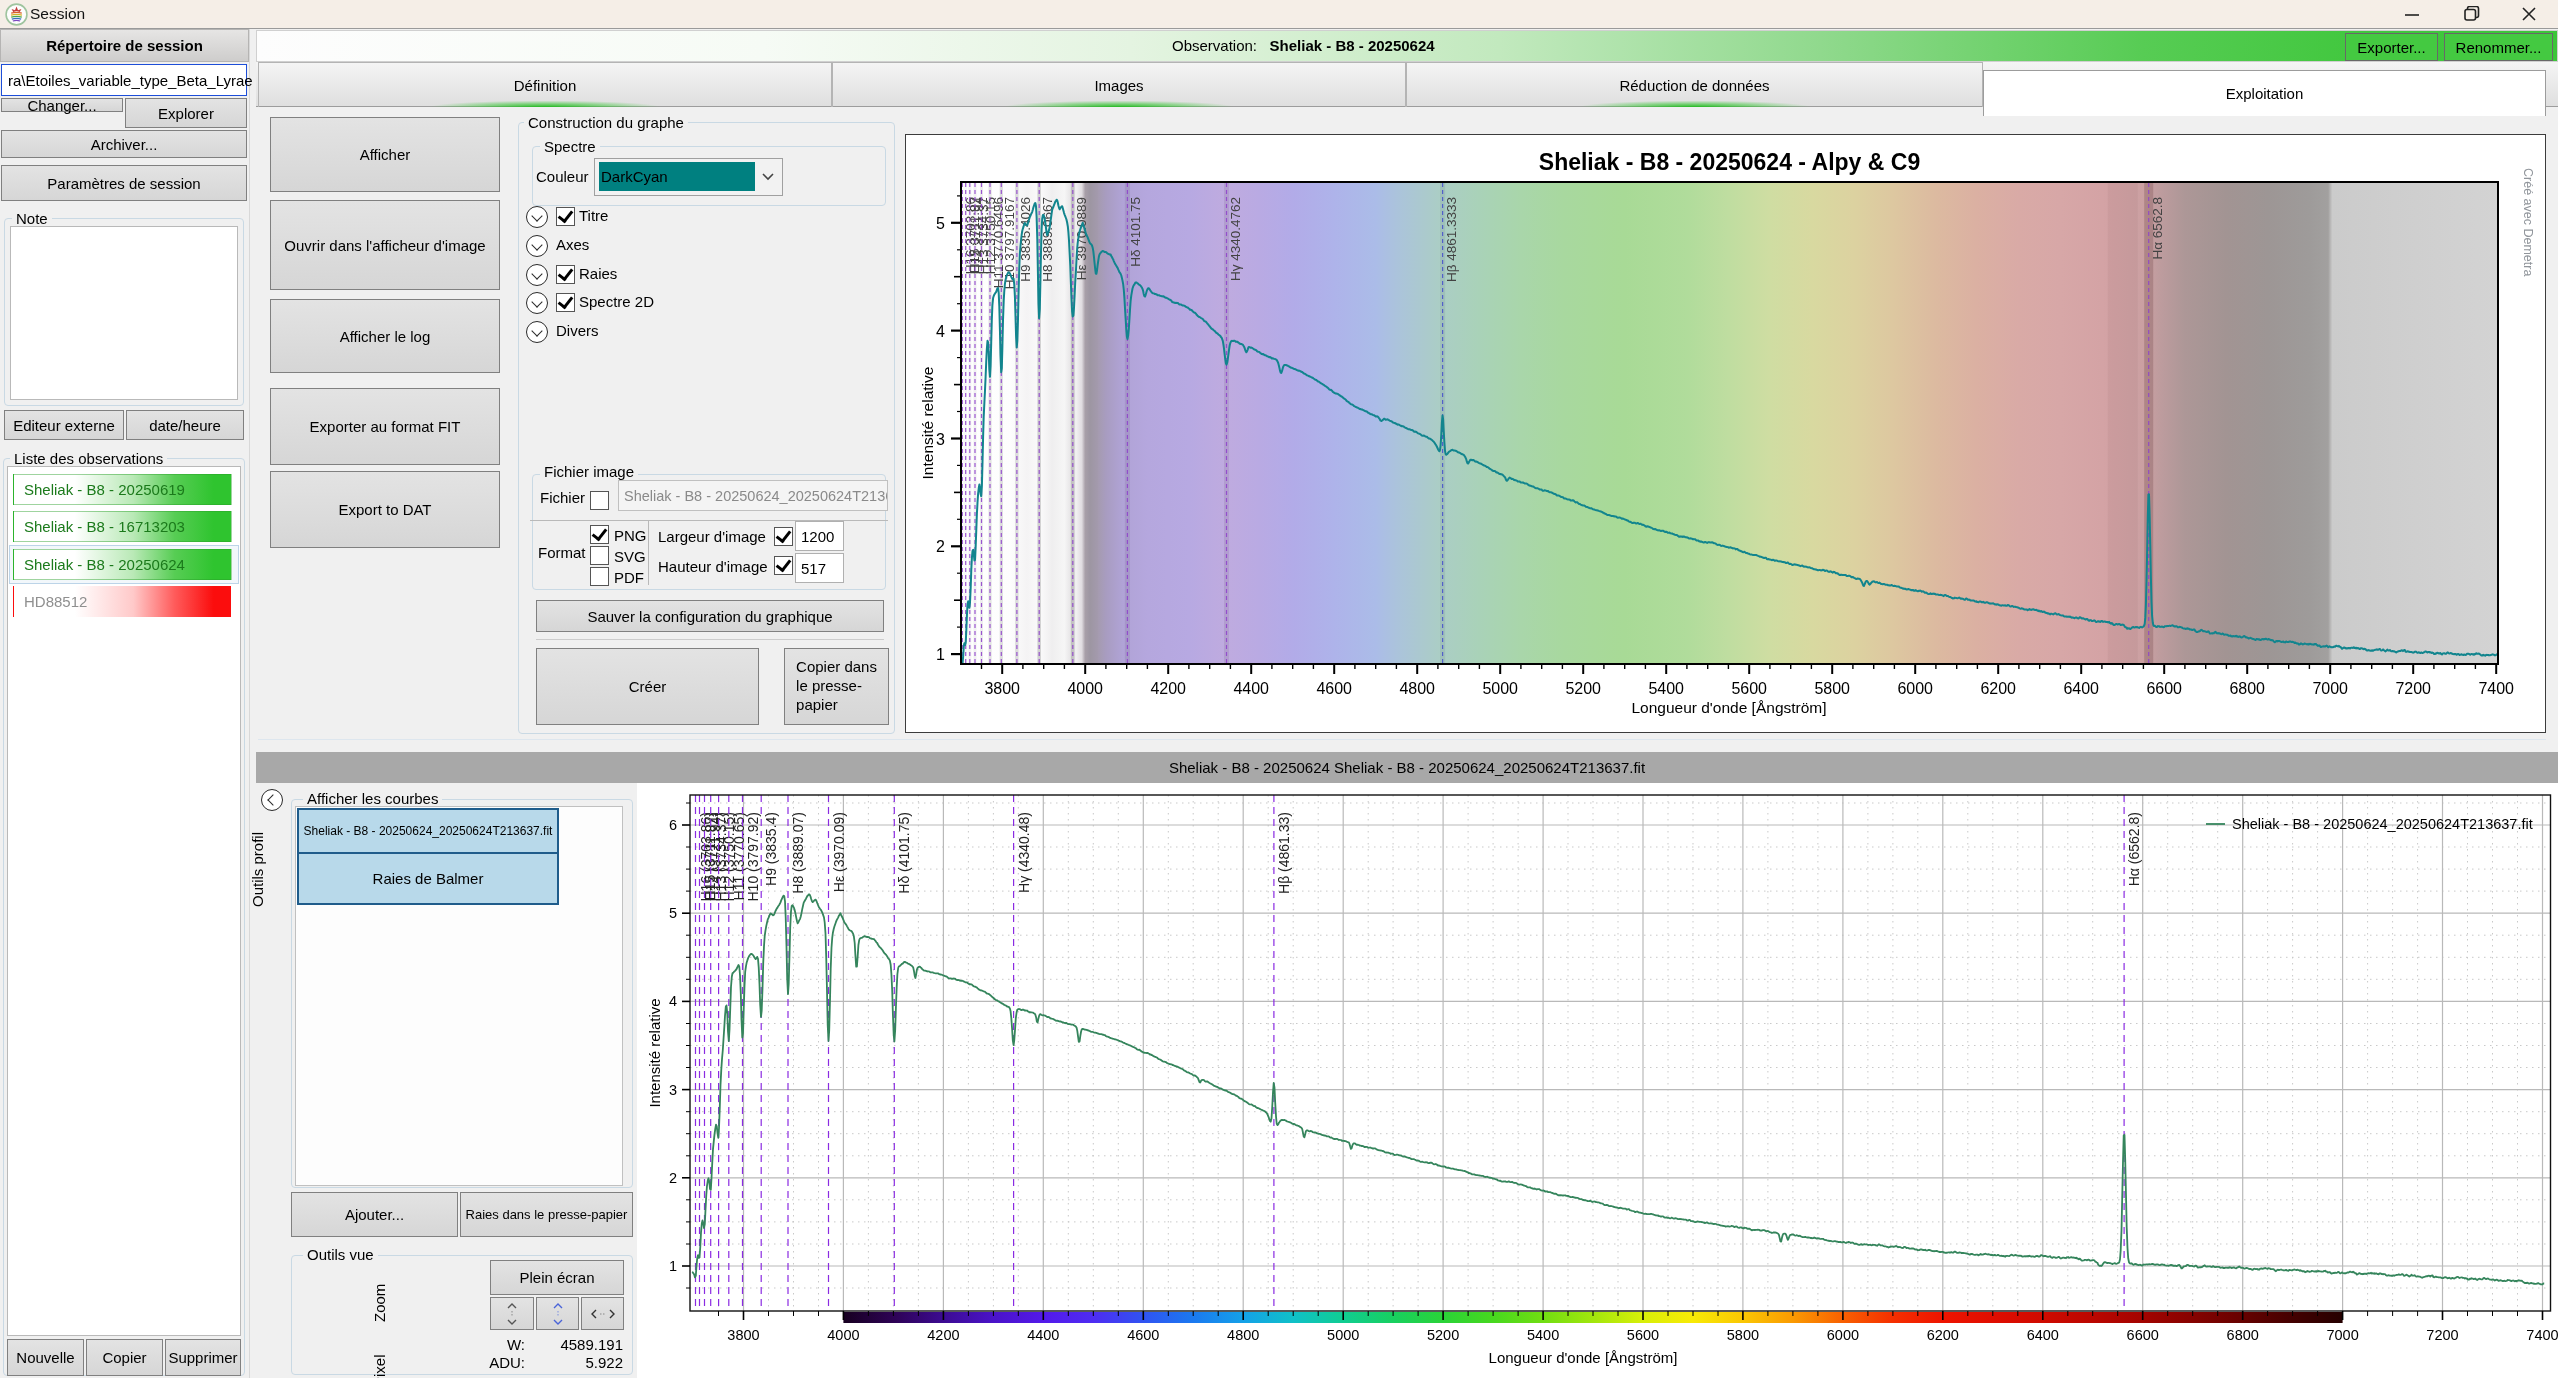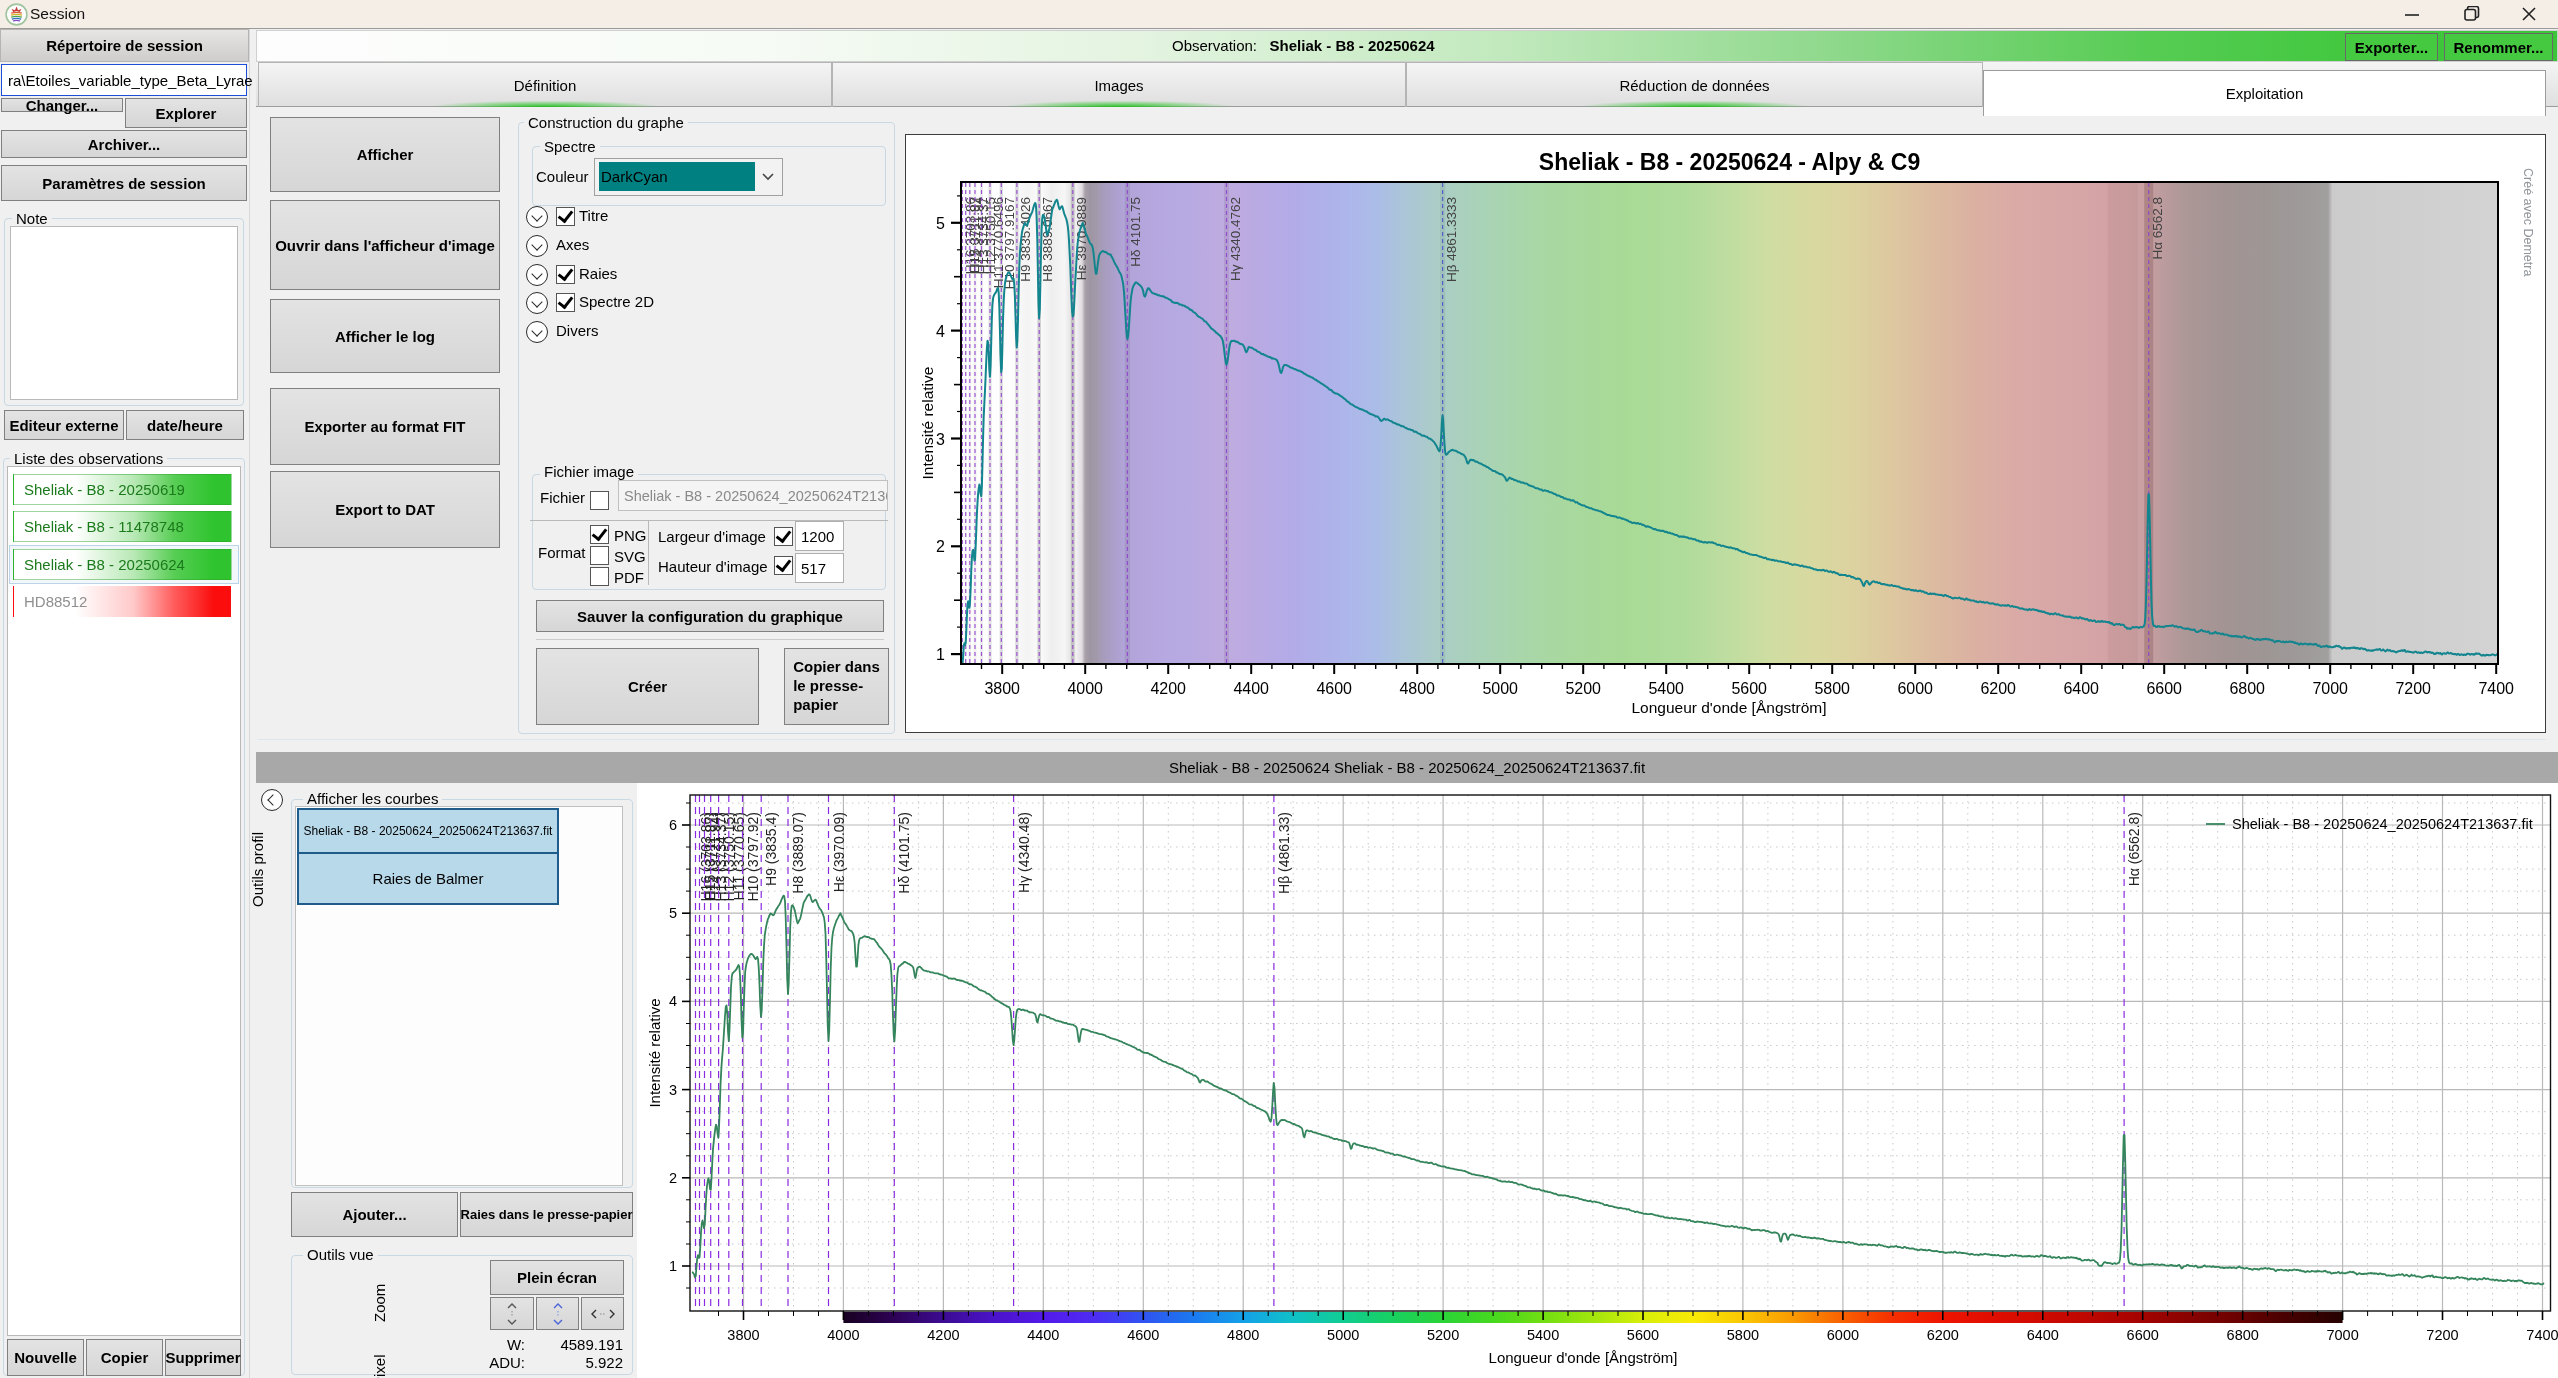--- a/index.html
+++ b/index.html
@@ -1,16 +1,16 @@
 <!DOCTYPE html>
 <html><head><meta charset="utf-8"><title>Session</title><style>
 *{margin:0;padding:0;box-sizing:border-box;font-family:"Liberation Sans",sans-serif;}
 html,body{width:2558px;height:1378px;overflow:hidden;background:#f0f0f0;font-size:15px;}
 .abs{position:absolute;}
-.btn{position:absolute;background:linear-gradient(#e3e3e3,#d6d6d6);border:1px solid #808080;display:flex;align-items:center;justify-content:center;color:#000;font-weight:bold;}
+.btn{position:absolute;background:linear-gradient(#e3e3e3,#d6d6d6);border:1px solid #808080;display:flex;align-items:center;justify-content:center;color:#000;}
 .gb{position:absolute;border:1px solid #c9d9e4;border-radius:4px;}
 .gbl{position:absolute;background:#f0f0f0;padding:0 4px;color:#000;}
 .cb{position:absolute;width:19px;height:19px;background:#fff;border:1.5px solid #555;}
 .cb.ck::after{content:"";position:absolute;left:4px;top:0px;width:6px;height:11px;border:solid #000;border-width:0 3px 3px 0;transform:rotate(38deg);}
 .chev{position:absolute;width:22px;height:22px;border:1.6px solid #2a2a2a;border-radius:50%;background:#fff;}
 .chev::after{content:"";position:absolute;left:5.5px;top:4.5px;width:7px;height:7px;border:solid #2a2a2a;border-width:0 1.8px 1.8px 0;transform:rotate(45deg);}
 .vtext{position:absolute;transform:rotate(-90deg);transform-origin:left bottom;white-space:nowrap;}
 </style></head><body>
 
 <div class="abs" style="left:0;top:0;width:2558px;height:29px;background:#f5eee7;border-bottom:1px solid #9a9a9a;"></div>
@@ -39,21 +39,21 @@
 <div class="btn" style="left:1px;top:165px;width:246px;height:36px;">Paramètres de session</div>
 <div class="gb" style="left:4px;top:218px;width:240px;height:188px;"></div>
 <div class="gbl" style="left:12px;top:210px;">Note</div>
 <div class="abs" style="left:10px;top:226px;width:228px;height:174px;background:#fff;border:1px solid #b9b9b9;"></div>
 <div class="btn" style="left:4px;top:410px;width:120px;height:30px;">Editeur externe</div>
 <div class="btn" style="left:126px;top:410px;width:118px;height:30px;">date/heure</div>
 <div class="gb" style="left:3px;top:458px;width:242px;height:918px;"></div>
 <div class="gbl" style="left:10px;top:450px;">Liste des observations</div>
 <div class="abs" style="left:7px;top:466px;width:234px;height:870px;background:#fff;border:1px solid #b9b9b9;"></div>
 <div class="abs" style="left:13px;top:474px;width:219px;height:31px;background:linear-gradient(90deg,#ffffff 0%,#ffffff 28%,#b9e9b6 55%,#57cd54 74%,#2fc42f 92%);border:1px solid rgba(42,160,42,0.45);display:flex;align-items:center;padding-left:10px;color:#1b7a1b;font-size:15px;">Sheliak - B8 - 20250619</div>
-<div class="abs" style="left:13px;top:511px;width:219px;height:31px;background:linear-gradient(90deg,#ffffff 0%,#ffffff 28%,#b9e9b6 55%,#57cd54 74%,#2fc42f 92%);border:1px solid rgba(42,160,42,0.45);display:flex;align-items:center;padding-left:10px;color:#1b7a1b;font-size:15px;">Sheliak - B8 - 11478748</div>
+<div class="abs" style="left:13px;top:511px;width:219px;height:31px;background:linear-gradient(90deg,#ffffff 0%,#ffffff 28%,#b9e9b6 55%,#57cd54 74%,#2fc42f 92%);border:1px solid rgba(42,160,42,0.45);display:flex;align-items:center;padding-left:10px;color:#1b7a1b;font-size:15px;">Sheliak - B8 - 16713203</div>
 <div class="abs" style="left:9px;top:545px;width:230px;height:39px;background:#f2f7fb;border:1px solid #bcd4e8;"></div>
 <div class="abs" style="left:13px;top:549px;width:219px;height:31px;background:linear-gradient(90deg,#ffffff 0%,#ffffff 28%,#b9e9b6 55%,#57cd54 74%,#2fc42f 92%);border:1px solid rgba(42,160,42,0.45);display:flex;align-items:center;padding-left:10px;color:#1b7a1b;font-size:15px;">Sheliak - B8 - 20250624</div>
 <div class="abs" style="left:13px;top:586px;width:219px;height:31px;background:linear-gradient(90deg,#ffffff 0%,#ffffff 28%,#ffc9c9 55%,#ff5b5b 74%,#fb0d0d 92%);border:1px solid rgba(0,0,0,0);display:flex;align-items:center;padding-left:10px;color:#8f8f8f;font-size:15px;">HD88512</div>
 <div class="btn" style="left:7px;top:1339px;width:77px;height:37px;">Nouvelle</div>
 <div class="btn" style="left:86px;top:1339px;width:77px;height:37px;">Copier</div>
 <div class="btn" style="left:165px;top:1339px;width:76px;height:37px;">Supprimer</div>
 <div class="abs" style="left:256px;top:30px;width:2302px;height:32px;background:linear-gradient(90deg,#fdfdfd 0%,#f6fbf5 22%,#e4f4e1 38%,#c2e9be 54%,#90d98d 68%,#57cc54 82%,#40c73d 92%,#3cc539 100%);border:1px solid #d0d0d0;"></div>
 <div class="abs" style="left:1172px;top:37px;font-size:15px;color:#000;">Observation:&nbsp;&nbsp; <b>Sheliak - B8 - 20250624</b></div>
 <div class="btn" style="left:2345px;top:33px;width:93px;height:28px;background:#44c941;border-color:#686868;">Exporter...</div>
 <div class="btn" style="left:2444px;top:33px;width:109px;height:28px;background:#44c941;border-color:#686868;">Renommer...</div>

